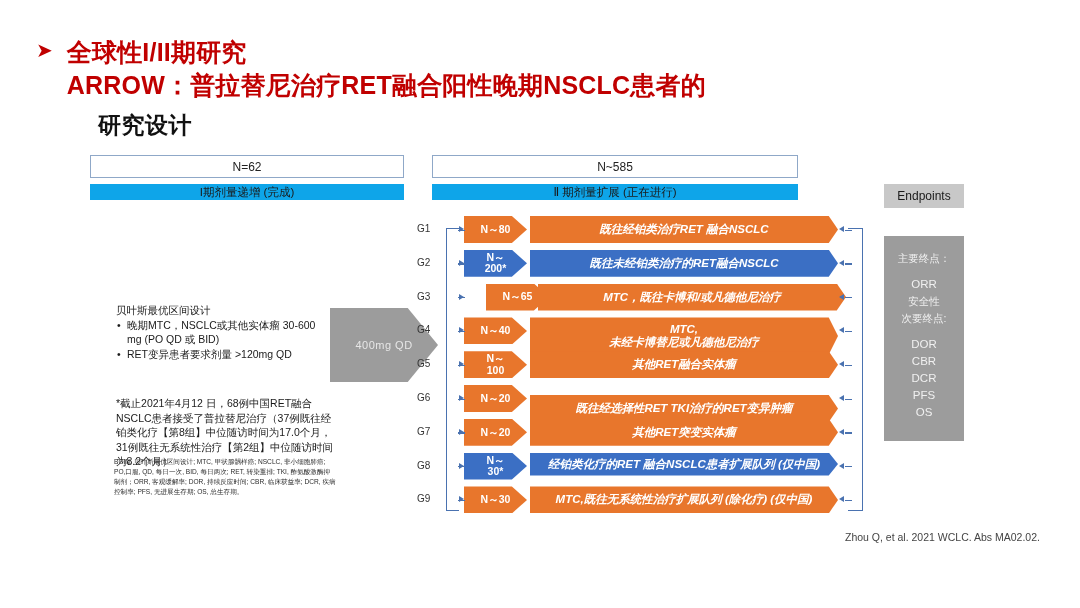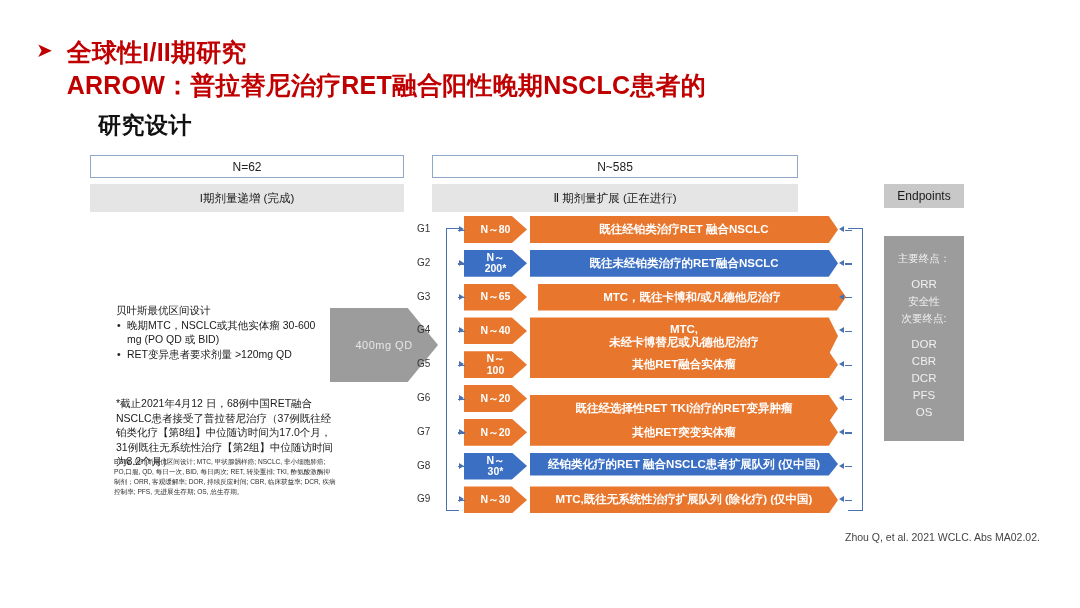--- a/index.html
+++ b/index.html
@@ -22,21 +22,21 @@
     font-size:23px;font-weight:bold;color:#111;letter-spacing:.5px;
   }
 
   
   .nbox{
     position:absolute;height:23px;border:1px solid #8FA8C8;background:#fff;
     display:flex;align-items:center;justify-content:center;
     font-size:12px;color:#222;box-sizing:border-box;
   }
   .phasebar{
-    position:absolute;height:28px;background:#e5e5e5;
+    position:absolute;height:16px;background:#0ea5e9;
     display:flex;align-items:center;justify-content:center;
     font-size:11.5px;color:#1a1a1a;box-sizing:border-box;
   }
   #nbox-p1{left:90px;top:155px;width:314px;}
   #phase-p1{left:90px;top:184px;width:314px;}
   #nbox-p2{left:432px;top:155px;width:366px;}
   #phase-p2{left:432px;top:184px;width:366px;}
   #endpoints-head{
     left:884px;top:184px;width:80px;height:24px;background:#C8C8C8;
     font-size:12px;color:#1a1a1a;
@@ -81,20 +81,21 @@
     display:flex;align-items:center;justify-content:center;
     clip-path:polygon(0 0,76% 0,100% 50%,76% 100%,0 100%);
     line-height:11.5px;
   }
   .dchev{
     position:absolute;left:530px;width:308px;color:#fff;
     font-size:11.5px;font-weight:bold;text-align:center;
     display:flex;align-items:center;justify-content:center;
     clip-path:polygon(0 0,97% 0,100% 50%,97% 100%,0 100%);
     line-height:13px;
+    font-style:italic;
   }
   .orange{background:#E8762C;}
   .blue{background:#3B6FC4;}
 
   
   .bracket{position:absolute;border:1.4px solid #4A72B0;}
   .bk-left{left:446px;top:228px;width:12px;height:281px;border-right:none;}
   .bk-right{left:848px;top:228px;width:14px;height:281px;border-left:none;}
   .arrow-in{
     position:absolute;width:0;height:0;
@@ -178,21 +179,21 @@
         <div>200*</div>
       </div>
       <div class="dchev blue" style="top: 249.8px; height: 27px; flex-direction: column;">
         <div>既往未经铂类治疗的RET融合NSCLC</div>
       </div>
       <div class="tick tk-left" style="top: 263.3px;"></div>
       <div class="arrow-in ai-left" style="top: 259.8px;"></div>
       <div class="tick tk-right" style="top: 263.3px;"></div>
       <div class="arrow-in ai-right" style="top: 259.8px;"></div>
       <div class="glabel" style="top: 290.6px;">G3</div>
-      <div class="nchev orange" style="top: 283.6px; height: 27px; flex-direction: column;">
+      <div class="nchev orange" style="top: 283.6px; height: 27px; flex-direction: column; margin-left: 22px;">
         <div>N～65</div>
       </div>
       <div class="dchev orange" style="top: 283.6px; height: 27px; flex-direction: column; margin-left: 8px;">
         <div>MTC，既往卡博和/或凡德他尼治疗</div>
       </div>
       <div class="tick tk-left" style="top: 297.1px;"></div>
       <div class="arrow-in ai-left" style="top: 293.6px;"></div>
       <div class="tick tk-right" style="top: 297.1px;"></div>
       <div class="arrow-in ai-right" style="top: 293.6px;"></div>
       <div class="glabel" style="top: 324.4px;">G4</div>

